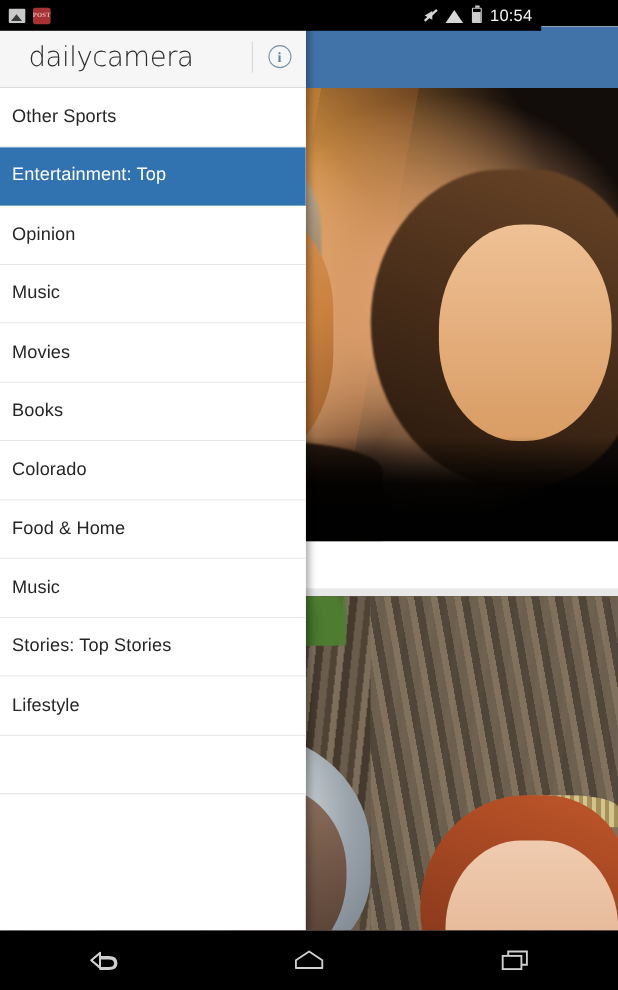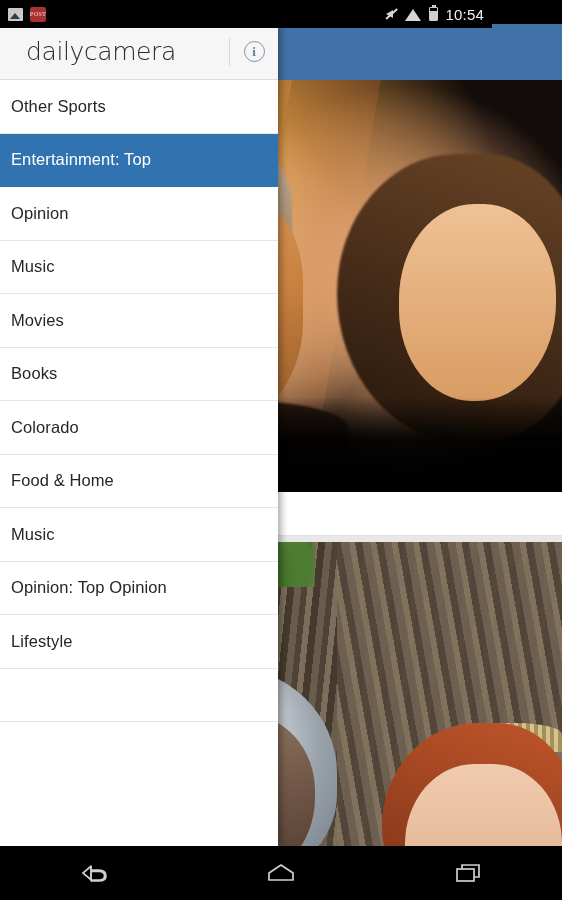--- a/index.html
+++ b/index.html
@@ -382,21 +382,21 @@
         <div class="d-item">
             <span>Colorado</span>
           </div>
         <div class="d-item">
             <span>Food &amp; Home</span>
           </div>
         <div class="d-item">
             <span>Music</span>
           </div>
         <div class="d-item">
-            <span>Opinion: Top Opinion</span>
+            <span>Stories: Top Stories</span>
           </div>
         <div class="d-item">
             <span>Lifestyle</span>
           </div>
         <div class="d-item"></div>
       </div>
     </div>
 
   </div>
 

